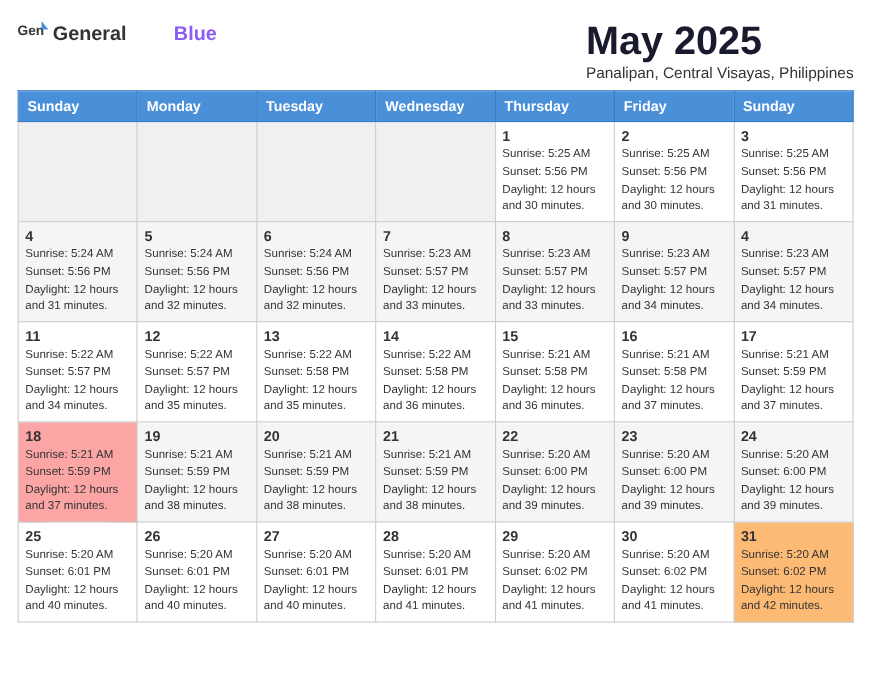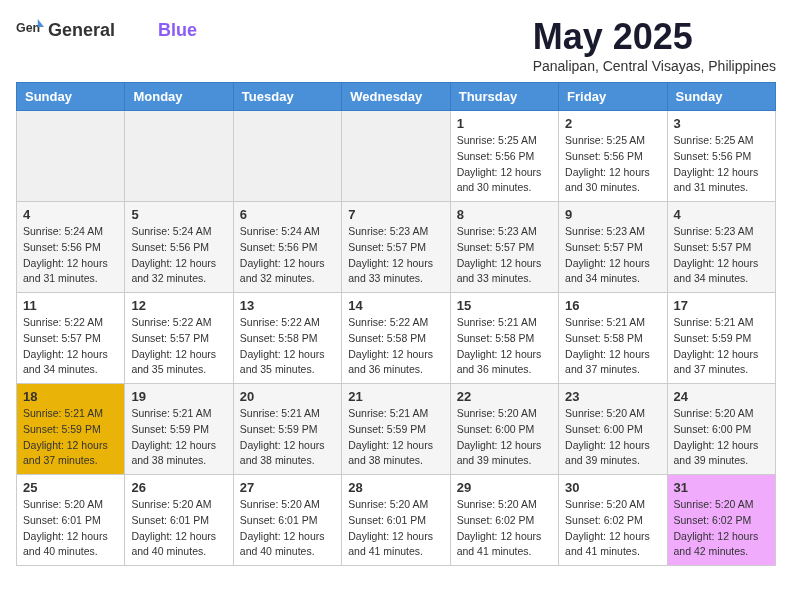--- a/index.html
+++ b/index.html
@@ -246,21 +246,21 @@
         </td>
         <td style="background: rgb(255, 255, 255);">
           <div class="day-number">17</div>
           <div class="day-info" style="white-space: pre-line;">Sunrise: 5:21 AM
 Sunset: 5:59 PM
 Daylight: 12 hours
 and 37 minutes.</div>
         </td>
       </tr>
       <tr>
-        <td style="background: #eab308;">
+        <td style="background: #fca5a5;">
           <div class="day-number">18</div>
           <div class="day-info" style="white-space: pre-line;">Sunrise: 5:21 AM
 Sunset: 5:59 PM
 Daylight: 12 hours
 and 37 minutes.</div>
         </td>
         <td style="background: rgb(245, 245, 245);">
           <div class="day-number">19</div>
           <div class="day-info" style="white-space: pre-line;">Sunrise: 5:21 AM
 Sunset: 5:59 PM
@@ -339,21 +339,21 @@
 Daylight: 12 hours
 and 41 minutes.</div>
         </td>
         <td style="background: rgb(255, 255, 255);">
           <div class="day-number">30</div>
           <div class="day-info" style="white-space: pre-line;">Sunrise: 5:20 AM
 Sunset: 6:02 PM
 Daylight: 12 hours
 and 41 minutes.</div>
         </td>
-        <td style="background: #f0abfc; margin-top: 12px;">
+        <td style="background: #fdba74; margin-top: 12px;">
           <div class="day-number">31</div>
           <div class="day-info" style="white-space: pre-line;">Sunrise: 5:20 AM
 Sunset: 6:02 PM
 Daylight: 12 hours
 and 42 minutes.</div>
         </td>
       </tr>
     </tbody>
 </table>
 

